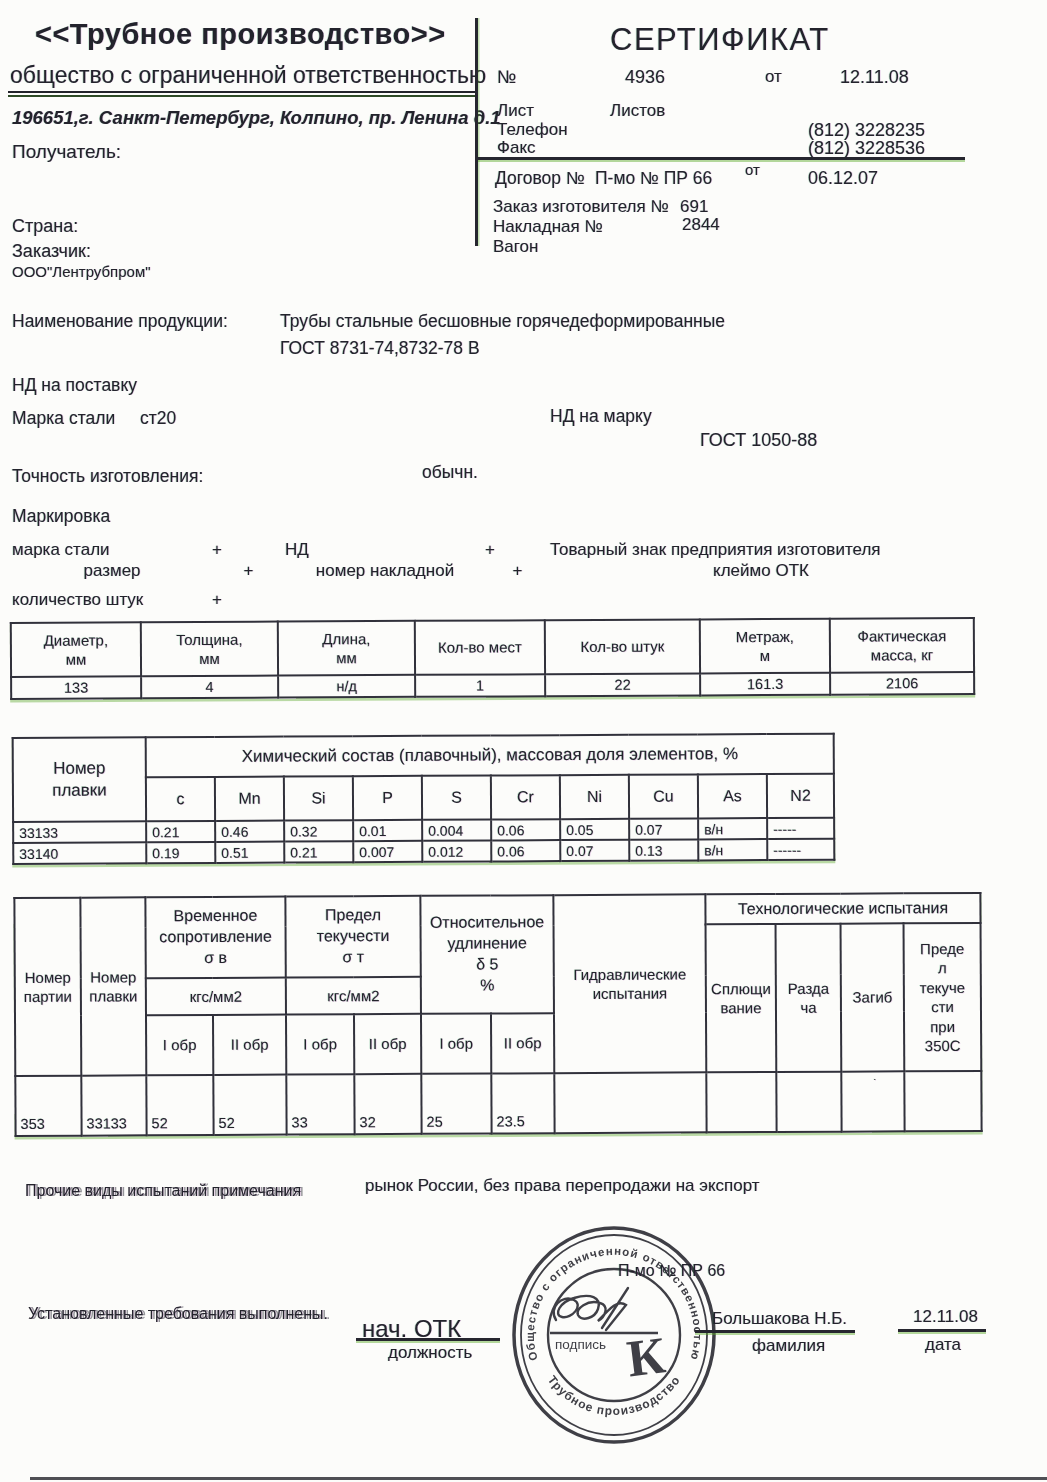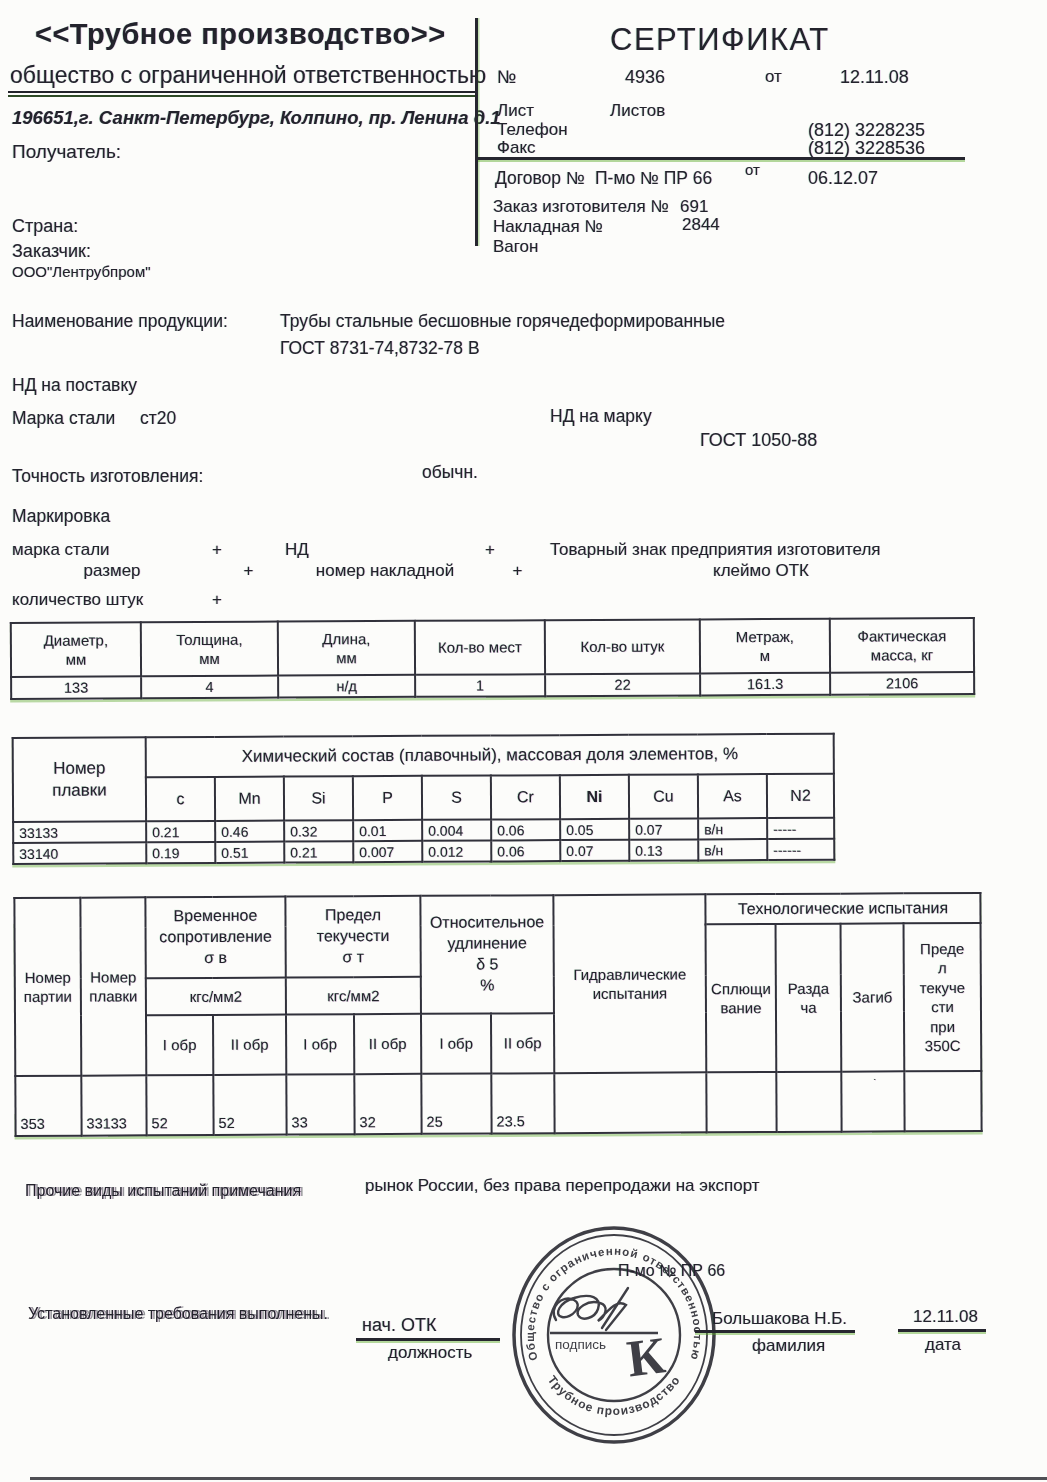--- a/index.html
+++ b/index.html
@@ -167,21 +167,21 @@
 плавки</th>
       <th class="hd" colspan="10" style="font-size:17px;">Химический состав (плавочный), массовая доля элементов, %</th>
     </tr>
     <tr style="height:44px;">
       <th class="hd" style="font-size:16px;">c</th>
       <th class="hd" style="font-size:16px;">Mn</th>
       <th class="hd" style="font-size:16px;">Si</th>
       <th class="hd" style="font-size:16px;">P</th>
       <th class="hd" style="font-size:16px;">S</th>
       <th class="hd" style="font-size:16px;">Cr</th>
-      <th class="hd" style="font-size:16px;font-weight:bold;">Ni</th>
+      <th class="hd" style="font-size:16px;">Ni</th>
       <th class="hd" style="font-size:16px;">Cu</th>
       <th class="hd" style="font-size:16px;">As</th>
       <th class="hd" style="font-size:16px;">N2</th>
     </tr>
     <tr style="height:21px;">
       <td class="vall">33133</td>
       <td class="vall">0.21</td>
       <td class="vall">0.46</td>
       <td class="vall">0.32</td>
       <td class="vall">0.01</td>
@@ -310,21 +310,21 @@
     <path d="M48,98 C40,86 54,72 66,78 C76,83 64,97 54,95 C45,93 52,80 66,76 C82,71 94,75 90,87 C87,96 74,100 70,93 C67,87 80,77 92,81 C102,84 97,95 90,99 C102,86 110,77 118,83 L98,108 M120,66 L94,106" fill="none" stroke="#26262e" stroke-width="2.4" stroke-linecap="round"></path>
     <line x1="42" y1="111" x2="150" y2="111" stroke="#26262e" stroke-width="2.5"></line>
     <text x="47" y="127" font-size="13.5" fill="#26262e" font-family="Liberation Sans, sans-serif">подпись</text>
     <text x="118" y="152" font-size="52" font-weight="bold" fill="#26262e" font-family="Liberation Serif, serif" transform="rotate(-7 140 125)">К</text>
   </svg>
 
   <div class="abs scan" style="left:618px; top:1262px; font-size:16px; z-index:2;">П-мо № ПР 66</div>
 
   <div class="abs blurred" style="left:28px; top:1305px; font-size:16px;">Установленные требования выполнены.</div>
 
-  <div class="abs scan" style="left:362px; top:1315px; font-size:18px;">нач. ОТК</div>
+  <div class="abs scan" style="left:362px; top:1315px; font-size:24px;">нач. ОТК</div>
   <div class="abs hline" style="left:356px; top:1338px; width:144px; height:2.5px;"></div>
   <div class="abs scan" style="left:388px; top:1343px; font-size:17px;">должность</div>
 
   <div class="abs scan" style="left:712px; top:1309px; font-size:17px; z-index:2;">Большакова  Н.Б.</div>
   <div class="abs hline" style="left:695px; top:1330px; width:160px; height:2.5px; z-index:2;"></div>
   <div class="abs scan" style="left:752px; top:1336px; font-size:17px; z-index:2;">фамилия</div>
 
   <div class="abs scan" style="left:913px; top:1307px; font-size:17px;">12.11.08</div>
   <div class="abs hline" style="left:898px; top:1329px; width:88px; height:2.5px;"></div>
   <div class="abs scan" style="left:925px; top:1335px; font-size:17px;">дата</div>

